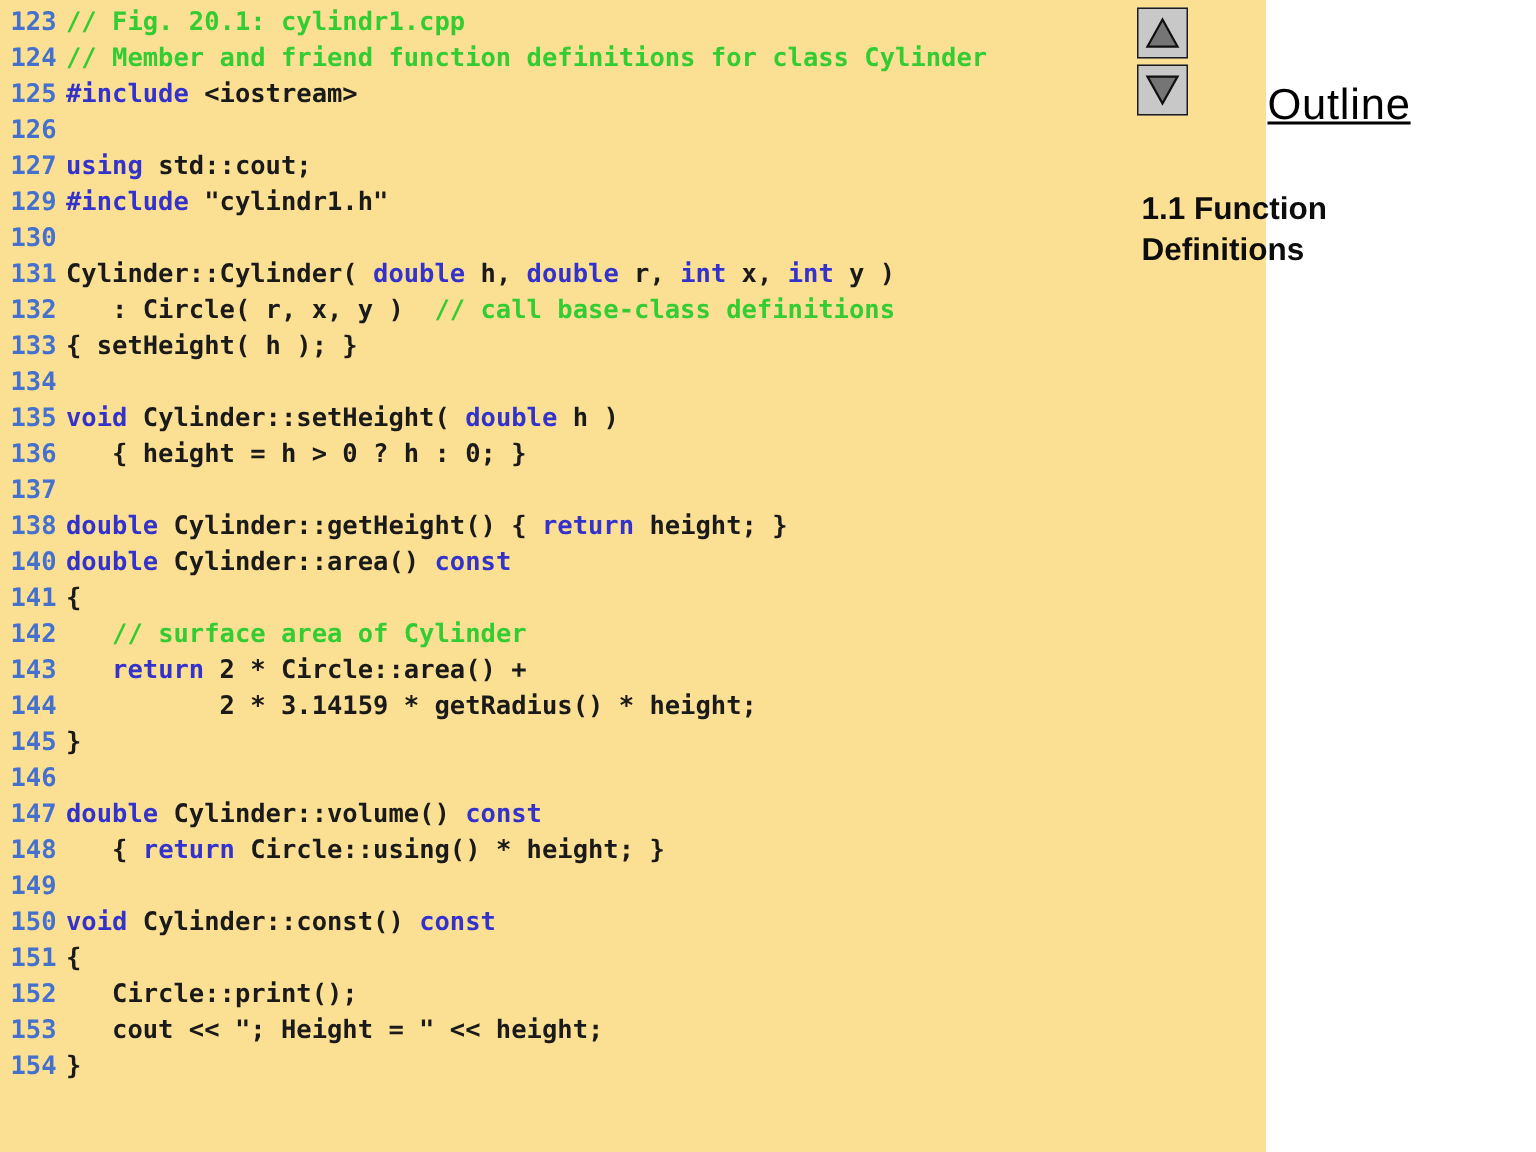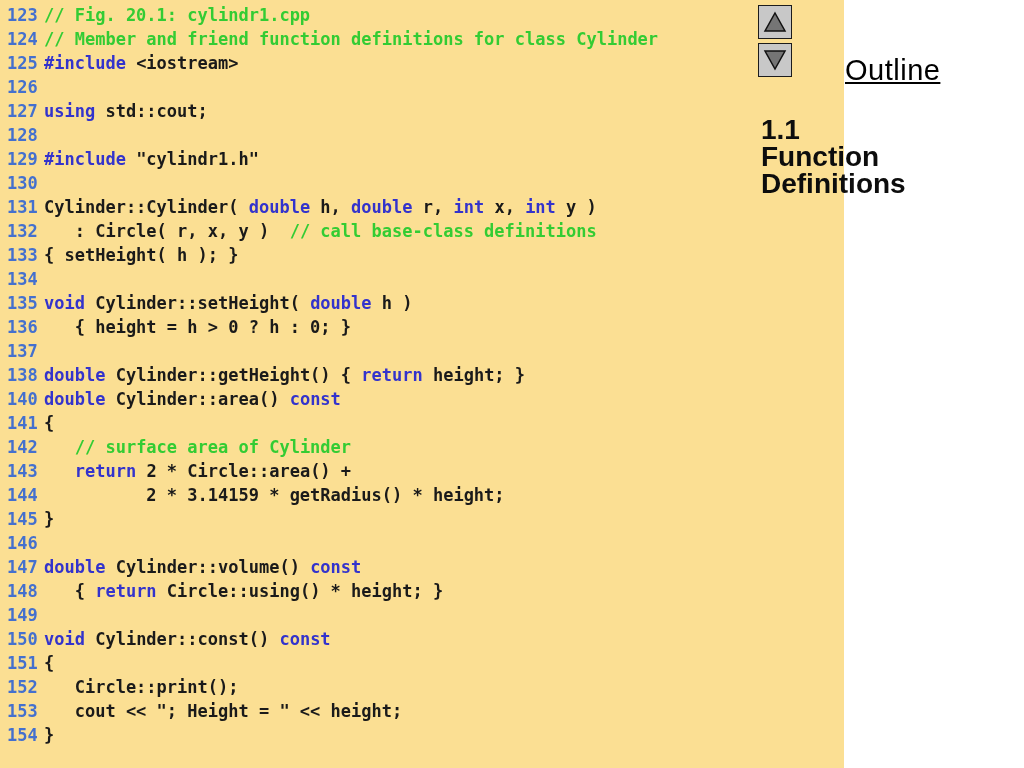--- a/index.html
+++ b/index.html
@@ -41,36 +41,35 @@
 
   
   .outline-link {
     position: absolute; left: 845px; top: 24px;
     font-size: 29px; color: #000000; text-decoration: underline;
     cursor: pointer; letter-spacing: 0.5px; margin-top: 30px;
   }
 
   
   .section-title {
-    position: absolute; left: 761px; top: 116px; width: 155px;
-    font-size: 28px; font-weight: bold; color: #0d0d0d; line-height: 27px;
+    position: absolute; left: 761px; top: 126px; width: 155px;
+    font-size: 21px; font-weight: bold; color: #0d0d0d; line-height: 27px;
   }
 </style>
 </head>
 <body>
 
 <div class="slide">
 
   <div class="code-panel" id="code-panel">
       <div class="line"><span class="ln">123</span><span><span class="tok-comment">// Fig. 20.1: cylindr1.cpp</span></span></div>
       <div class="line"><span class="ln">124</span><span><span class="tok-comment">// Member and friend function definitions for class Cylinder</span></span></div>
       <div class="line"><span class="ln">125</span><span><span class="tok-keyword">#include</span><span class="tok-plain"> &lt;iostream&gt;</span></span></div>
       <div class="line"><span class="ln">126</span><span></span></div>
       <div class="line"><span class="ln">127</span><span><span class="tok-keyword">using</span><span class="tok-plain"> std::cout;</span></span></div>
-      <div class="line"><span class="ln">128</span><span></span></div>
       <div class="line"><span class="ln">129</span><span><span class="tok-keyword">#include</span><span class="tok-plain"> "cylindr1.h"</span></span></div>
       <div class="line"><span class="ln">130</span><span></span></div>
       <div class="line"><span class="ln">131</span><span><span class="tok-plain">Cylinder::Cylinder( </span><span class="tok-keyword">double</span><span class="tok-plain"> h, </span><span class="tok-keyword">double</span><span class="tok-plain"> r, </span><span class="tok-keyword">int</span><span class="tok-plain"> x, </span><span class="tok-keyword">int</span><span class="tok-plain"> y )</span></span></div>
       <div class="line"><span class="ln">132</span><span><span class="tok-plain">   : Circle( r, x, y )  </span><span class="tok-comment">// call base-class definitions</span></span></div>
       <div class="line"><span class="ln">133</span><span><span class="tok-plain">{ setHeight( h ); }</span></span></div>
       <div class="line"><span class="ln">134</span><span></span></div>
       <div class="line"><span class="ln">135</span><span><span class="tok-keyword">void</span><span class="tok-plain"> Cylinder::setHeight( </span><span class="tok-keyword">double</span><span class="tok-plain"> h )</span></span></div>
       <div class="line"><span class="ln">136</span><span><span class="tok-plain">   { height = h &gt; 0 ? h : 0; }</span></span></div>
       <div class="line"><span class="ln">137</span><span></span></div>
       <div class="line"><span class="ln">138</span><span><span class="tok-keyword">double</span><span class="tok-plain"> Cylinder::getHeight() { </span><span class="tok-keyword">return</span><span class="tok-plain"> height; }</span></span></div>

